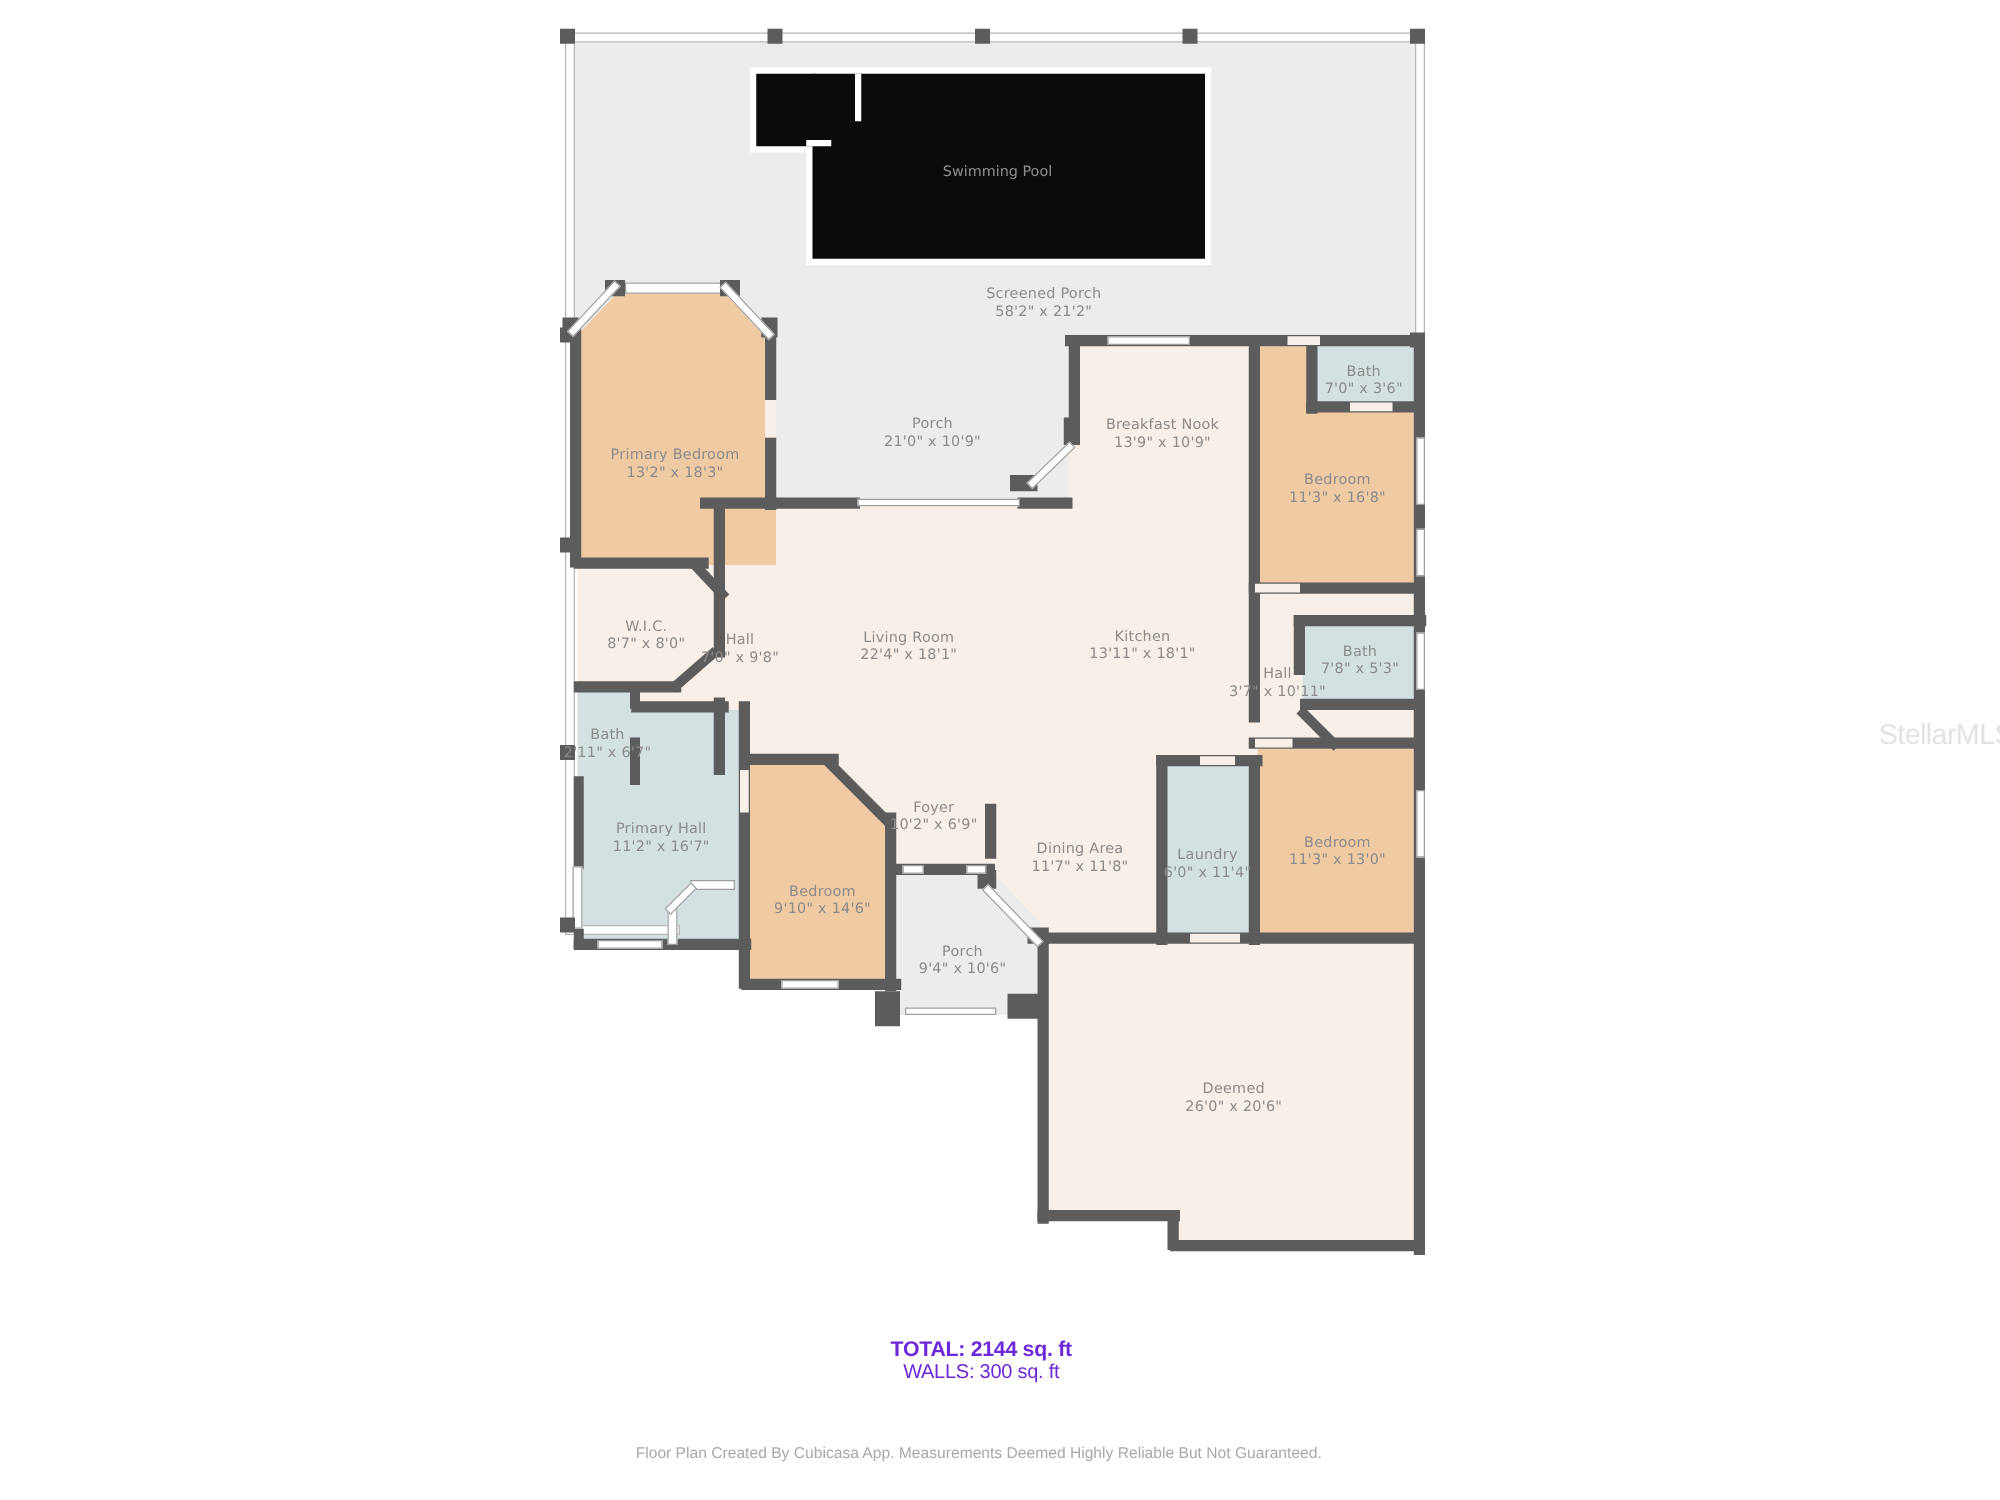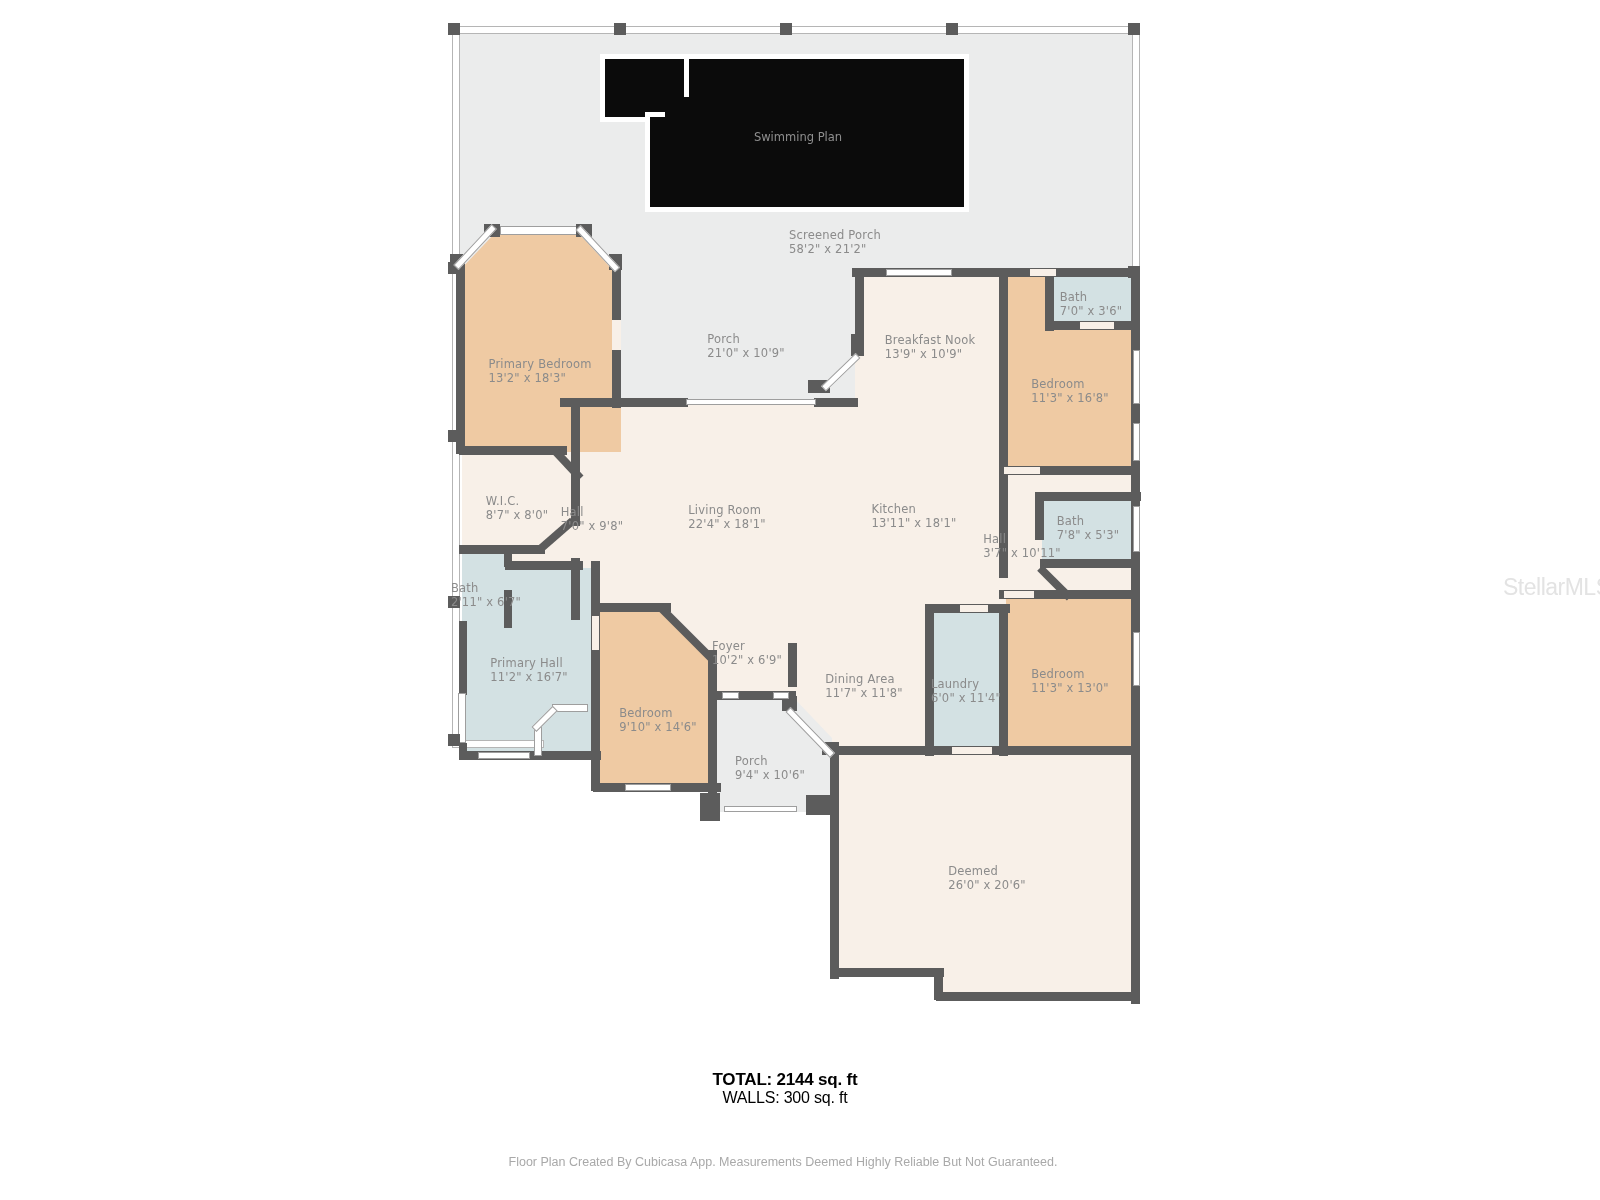--- a/index.html
+++ b/index.html
@@ -12,25 +12,25 @@
   .f-blue{background:#d3e1e3;}
   .w,.post{position:absolute;background:#5c5c5c;}
   .win{position:absolute;background:#ffffff;border:1px solid #9e9e9e;box-sizing:border-box;}
   .gap{position:absolute;background:#f8f0e8;}
   .rail{position:absolute;background:#ffffff;border:1px solid #b5b5b5;box-sizing:border-box;}
   .rw{position:absolute;height:8px;background:#5c5c5c;transform-origin:0 50%;}
   .rv{position:absolute;height:7px;background:#ffffff;border:1px solid #9e9e9e;box-sizing:border-box;transform-origin:0 50%;}
   .pool-frame{position:absolute;background:#ffffff;}
   .pool-black{position:absolute;background:#0b0b0b;}
   .pool-white{position:absolute;background:#ffffff;}
-  .rlabel{position:absolute;transform:translate(-50%,-50%);text-align:left;color:#8b8b8b;
+  .rlabel{position:absolute;transform:translate(-50%,-50%);text-align:center;color:#8b8b8b;
           font-size:11.5px;line-height:13.5px;letter-spacing:0.2px;white-space:nowrap;}
   .rlabel span{display:block;}
   .pool-label{position:absolute;transform:translate(-50%,-50%);color:#8f8f8f;font-size:11.5px;white-space:nowrap;}
-  #summary{position:absolute;left:385px;top:1071px;width:800px;text-align:center;color:#000000;
+  #summary{position:absolute;left:385px;top:1071px;width:800px;text-align:center;color:#6d28d9;
            font-family:"Liberation Sans",sans-serif;font-size:16px;line-height:17.5px;letter-spacing:-0.2px;}
   #summary .total{font-size:17px;font-weight:bold;}
   #credit{position:absolute;left:383px;top:1155px;width:800px;text-align:center;color:#a9a9a9;
           font-family:"Liberation Sans",sans-serif;font-size:12.5px;}
   #watermark{position:absolute;left:1503px;top:574px;color:#e3e3e3;font-size:23px;
              font-family:"Liberation Sans",sans-serif;letter-spacing:-0.5px;}
 </style>
 </head>
 <body>
 
@@ -155,21 +155,21 @@
       <div class="rw" style="left: 1040px; top: 564px; width: 42px; transform: rotate(45deg);"></div>
       <div class="rw" style="left: 556px; top: 448px; width: 36px; transform: rotate(47deg);"></div>
       <div class="rw" style="left: 538px; top: 547px; width: 46px; transform: rotate(-41deg);"></div>
       <div class="rv" style="left: 534px; top: 726px; width: 30px; transform: rotate(-45deg);"></div>
     </div>
 
   <div class="rlabel" style="left:835px;top:242px">
       <span>Screened Porch</span>
       <span>58'2" x 21'2"</span>
     </div>
-  <div class="pool-label" style="left:798px;top:137px"><span>Swimming Plan</span></div>
+  <div class="pool-label" style="left:798px;top:137px"><span>Swimming Pool</span></div>
   <div class="rlabel" style="left:746px;top:346px">
       <span>Porch</span>
       <span>21'0" x 10'9"</span>
     </div>
   <div class="rlabel" style="left:540px;top:371px">
       <span>Primary Bedroom</span>
       <span>13'2" x 18'3"</span>
     </div>
   <div class="rlabel" style="left:930px;top:347px">
       <span>Breakfast Nook</span>

